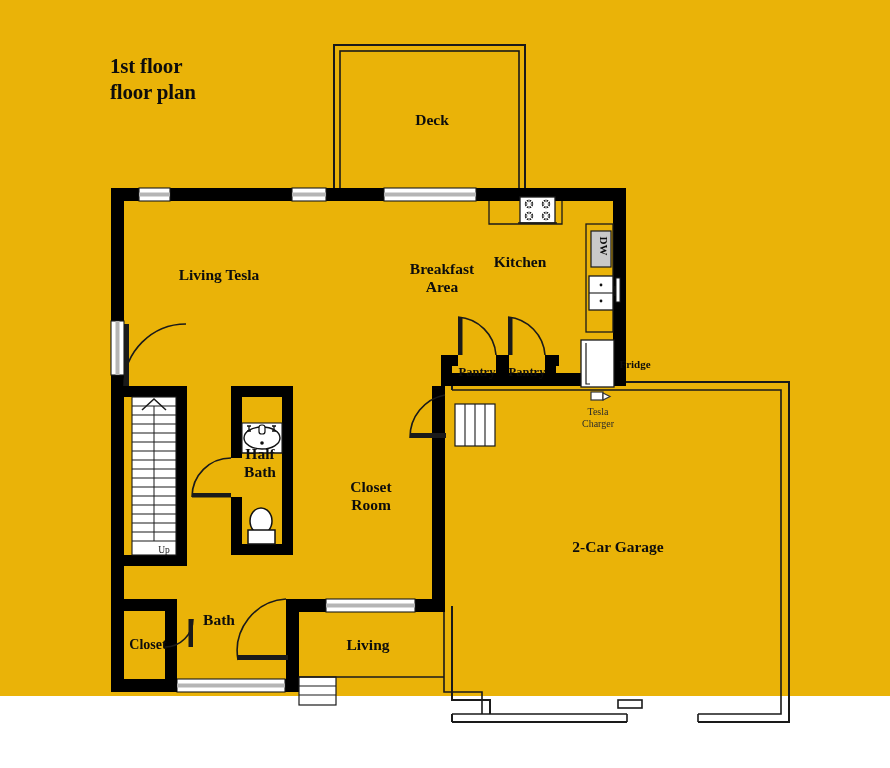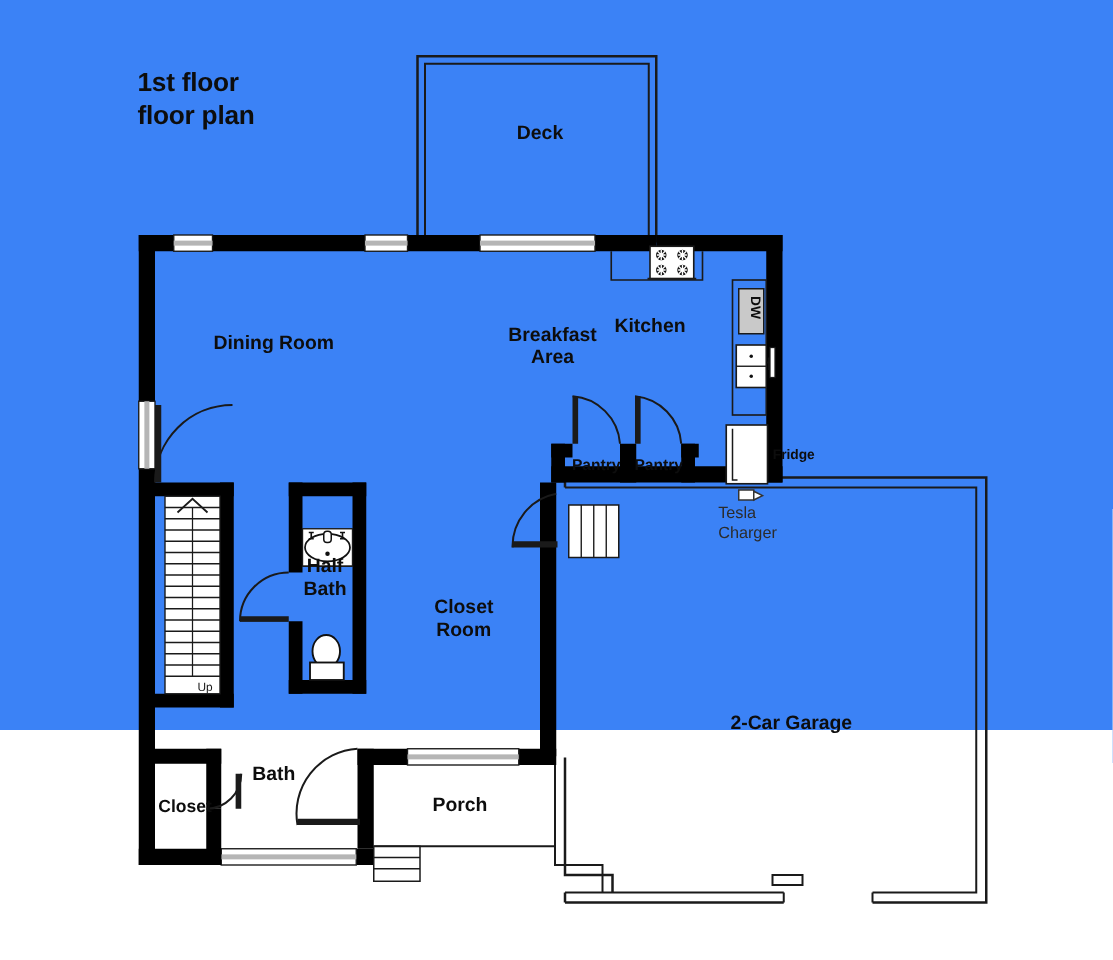--- a/index.html
+++ b/index.html
@@ -9,22 +9,23 @@
   }
   body {
     width: 890px;
     height: 768px;
     overflow: hidden;
     font-family: "Liberation Sans", sans-serif;
   }
   #plan-root {
     position: relative;
     width: 890px;
-    height: 584px;
-    background: #3b82f6;
+    height: 696px;
+    background: #eab308;
+    font-family: Liberation Serif, serif;
   }
   #floorplan-svg {
     position: absolute;
     left: 0;
     top: 0;
     width: 890px;
     height: 768px;
     display: block;
   }
   .plan-title {
@@ -47,21 +48,22 @@
     line-height: 1.18;
     transform: translate(-50%, -50%);
   }
   .lbl-lg  { font-size: 15.5px; }
   .lbl-md  { font-size: 14px; }
   .lbl-sm  { font-size: 12.5px; }
   .soft-label {
     position: absolute;
     font-weight: normal;
     color: #2b2b2b;
-    font-size: 13px;
+    font-size: 10px;
+    text-align: center;
     line-height: 1.2;
     white-space: pre;
     transform: translate(-50%, -50%);
   }
   .appliance-label {
     position: absolute;
     font-weight: bold;
     font-size: 11px;
     color: #0d0d0d;
     text-align: center;
@@ -321,33 +323,33 @@
     <g>
       <rect x="591" y="392" width="12" height="8" fill="#ffffff" stroke="#333" stroke-width="1.2"></rect>
       <path d="M 603 393 L 610 396.5 L 603 400 Z" fill="#ffffff" stroke="#333" stroke-width="1.2"></path>
     </g>
 
   </svg>
 
   <div class="plan-title">1st floor
 floor plan</div>
 
-  <div class="room-label lbl-lg" style="left:432px; top:107px;">Deck</div>
-  <div class="room-label lbl-lg" style="left:219px; top:275px;">Dining Room</div>
+  <div class="room-label lbl-lg" style="left:432px; top:120px;">Deck</div>
+  <div class="room-label lbl-lg" style="left:219px; top:275px;">Living Tesla</div>
   <div class="room-label lbl-lg" style="left:398px; top:278px;margin-left:44px;">Breakfast
 Area</div>
   <div class="room-label lbl-lg" style="left:520px; top:262px;">Kitchen</div>
   <div class="room-label lbl-lg" style="left:260px; top:463px;">Half
 Bath</div>
   <div class="room-label lbl-lg" style="left:371px; top:496px;">Closet
 Room</div>
-  <div class="room-label lbl-lg" style="left:633px; top:547px;margin-top:32px;">2-Car Garage</div>
+  <div class="room-label lbl-lg" style="left:618px; top:547px;">2-Car Garage</div>
   <div class="room-label lbl-lg" style="left:219px; top:620px;">Bath</div>
   <div class="room-label lbl-md" style="left:148px; top:645px;">Closet</div>
-  <div class="room-label lbl-lg" style="left:368px; top:645px;">Porch</div>
+  <div class="room-label lbl-lg" style="left:368px; top:645px;">Living</div>
 
   <div class="room-label lbl-sm" style="left:477px; top:372px;">Pantry</div>
   <div class="room-label lbl-sm" style="left:527px; top:372px;">Pantry</div>
 
   <div class="appliance-label rotated" style="left:604px; top:246px;">DW</div>
   <div class="appliance-label" style="left:603px; top:364px;margin-left:32px;">Fridge</div>
 
   <div class="soft-label" style="left:598px; top:418px;">Tesla
 Charger</div>
 

